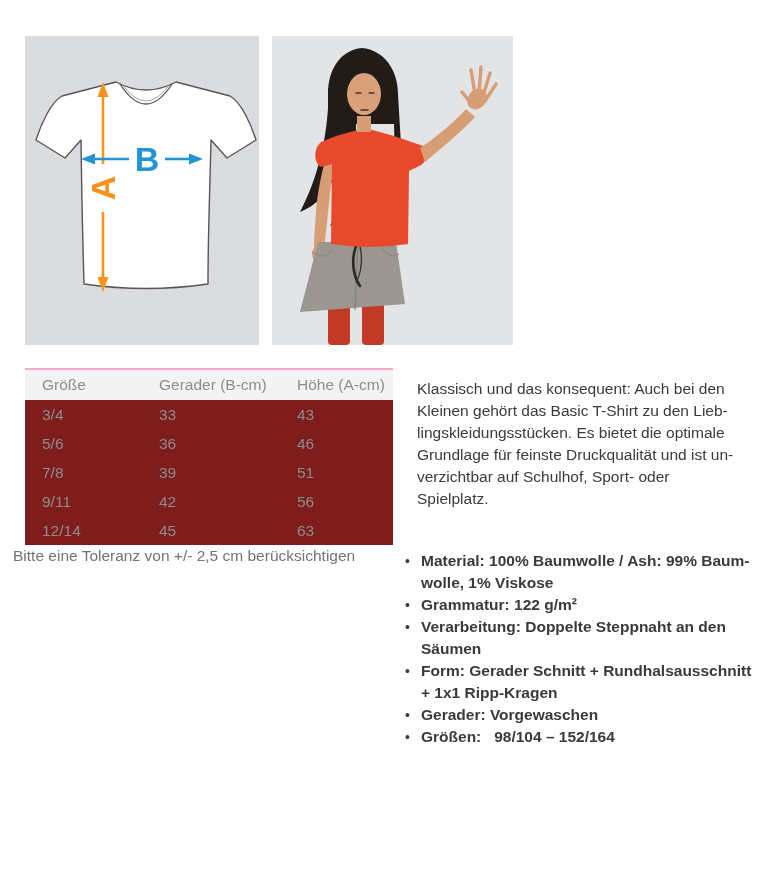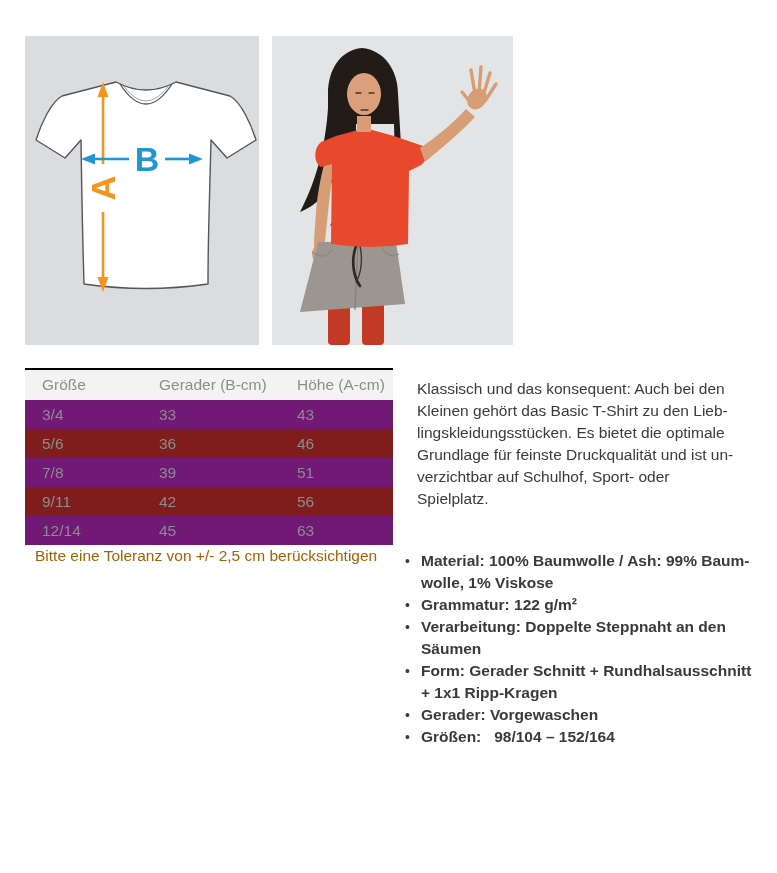--- a/index.html
+++ b/index.html
@@ -10,34 +10,34 @@
   }
   .panel{position:absolute;top:36px;height:309px;}
   .panel-diagram{left:25px;width:234px;background:#dbdcdd;}
   .panel-photo{left:272px;width:241px;background:#e3e4e5;}
   .panel svg{display:block;width:100%;height:100%;}
 
   
   .size-table{
     position:absolute;left:25px;top:368px;width:368px;
     border-collapse:collapse;table-layout:fixed;
-    border-top:2px solid #000000;
+    border-top:2px solid #f9a8d4;
     font-size:15.5px;color:#8d8d8d;
   }
   .size-table th{
     background:#f3f3f3;height:30px;font-weight:400;text-align:left;
     padding:0 0 0 17px;white-space:nowrap;overflow:hidden;
   }
   .size-table td{height:29px;padding:0 0 0 17px;}
-  .size-table tbody tr.odd{background:#701a75;padding-left:28px;}
+  .size-table tbody tr.odd{background:#7f1d1d;padding-left:28px;}
   .size-table tbody tr.even{background:#7f1d1d;}
 
   .tolerance-note{
-    position:absolute;left:35px;top:547px;width:390px;
-    font-size:15.5px;color:#a16207;
+    position:absolute;left:13px;top:547px;width:390px;
+    font-size:15.5px;color:#737373;
   }
 
   
   .description{
     position:absolute;left:405px;top:366px;width:352px;
     font-size:15.5px;line-height:22px;color:#3a3a3a;
   }
   .description p{margin:12px;white-space:pre-line;}
   .bullet-list{list-style:none;margin:40px 0 0 0;padding:0;}
   .bullet-list li{display:flex;align-items:flex-start;}

